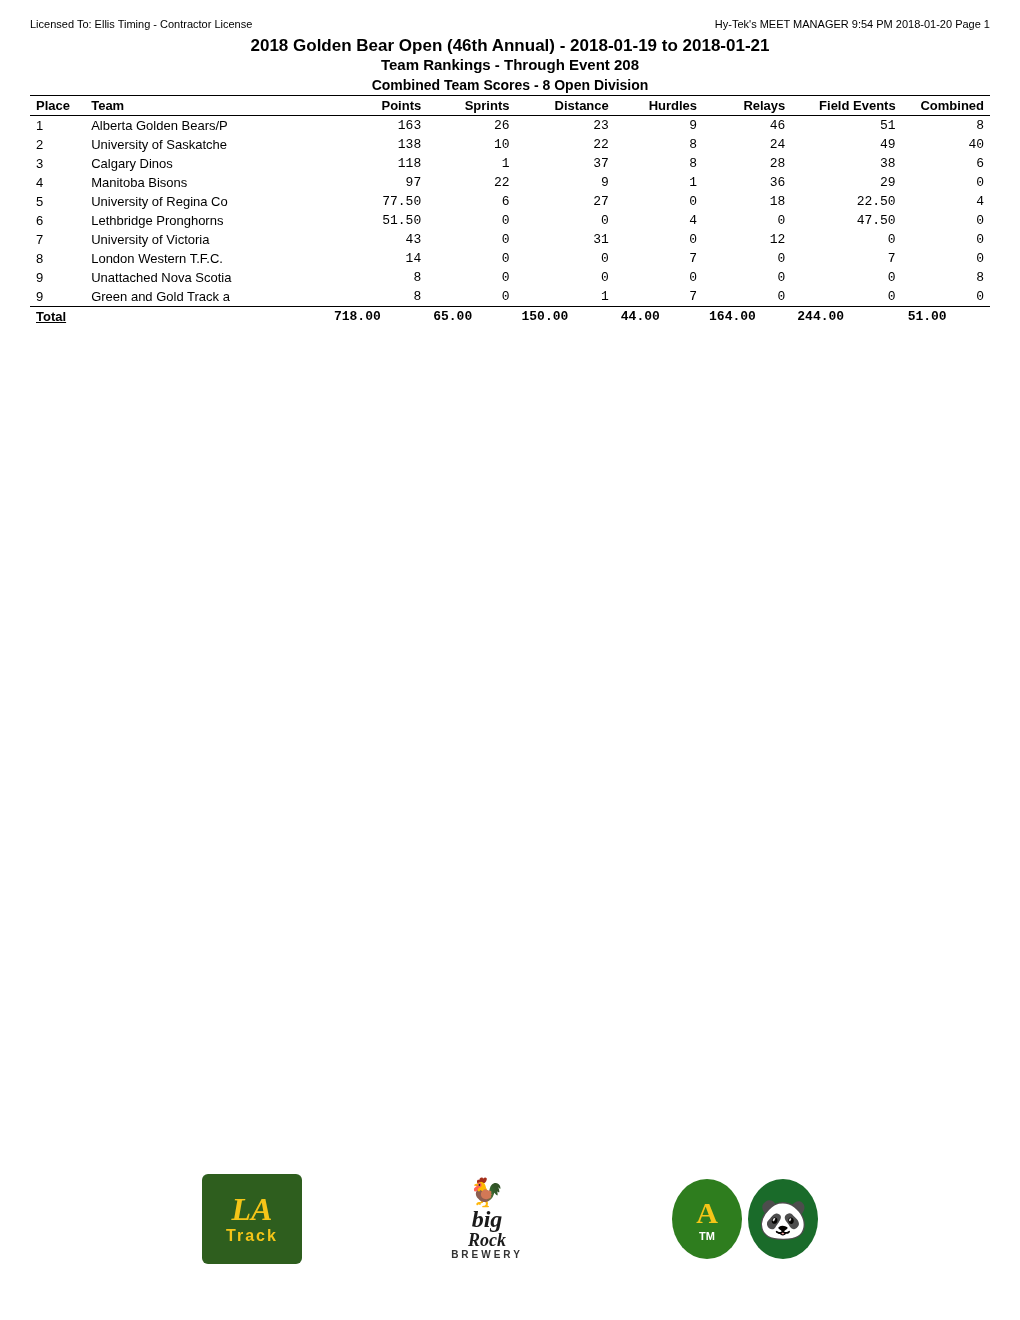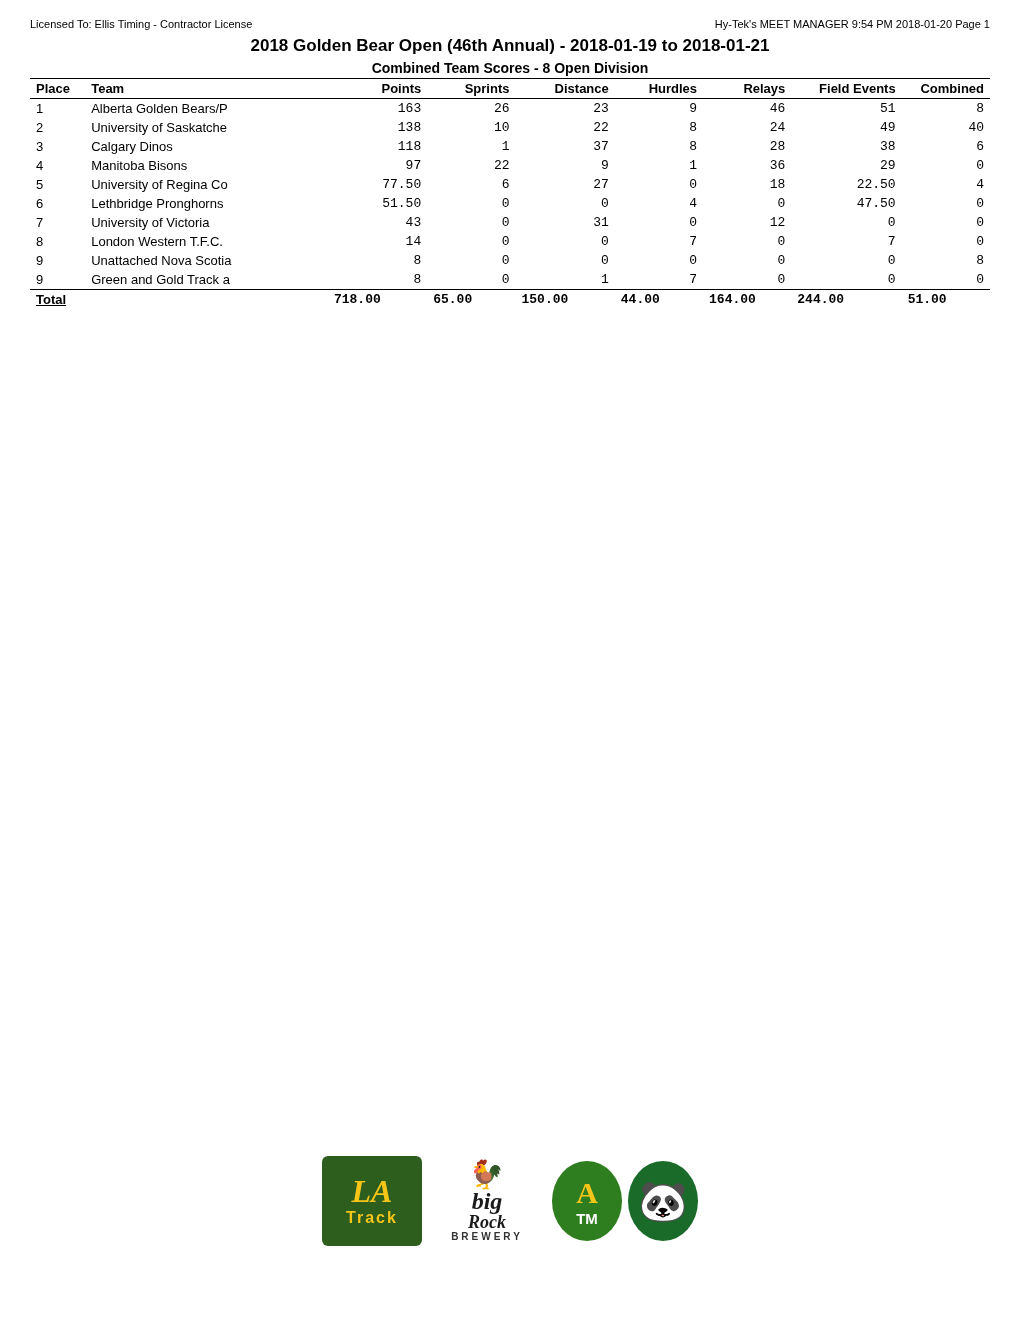--- a/index.html
+++ b/index.html
@@ -79,26 +79,27 @@
       font-size: 13px;
       padding: 2px 6px;
     }
     .total-row td:first-child {
       text-align: left;
       font-family: Arial, sans-serif;
       text-decoration: underline;
     }
     .logos-section {
       position: absolute;
-      bottom: 74px;
+      bottom: 56px;
       left: 0;
       right: 0;
       display: flex;
       justify-content: center;
       align-items: center;
+      gap: 120px;
     }
     .logo-la {
       width: 100px;
       height: 90px;
       display: flex;
       flex-direction: column;
       align-items: center;
       justify-content: center;
       background: #2e5e1e;
       border-radius: 6px;
@@ -203,20 +204,21 @@
 
 <div class="page">
 
   <div class="header-line">
     <span>Licensed To:  Ellis Timing - Contractor License</span>
     <span>Hy-Tek's MEET MANAGER  9:54 PM  2018-01-20  Page 1</span>
   </div>
 
   <div class="title-section">
     <div class="main-title">2018 Golden Bear Open (46th Annual) - 2018-01-19 to 2018-01-21</div>
+    <div class="sub-title2">Team Rankings - Through Event 208</div>
   </div>
 
   <div class="division-title">Combined Team Scores -  8 Open Division</div>
 
   <table>
     <thead>
       <tr>
         <th class="place-col">Place</th>
         <th class="team-col">Team</th>
         <th class="points-col num">Points</th>
@@ -364,20 +366,20 @@
     <div class="logo-bigrock">
       <span class="rooster">🐓</span>
       <span class="big-text" style="font-style:italic; font-weight:900; font-size:24px; font-family:Georgia,serif; color:#1a1a1a;">big</span>
       <span class="rock-text" style="font-weight:900; font-size:18px; font-family:Georgia,serif; color:#1a1a1a;">Rock</span>
       <span class="brewery-text">BREWERY</span>
     </div>
 
     <div class="logo-alberta">
       <div class="logo-bear">
         <span class="bear-letter" style="font-size:30px; font-weight:900; color:#f5c518; font-family:Georgia,serif;">A</span>
-        <span style="font-size:15px; color:#fff; font-weight:bold;">TM</span>
+        <span style="font-size:11px; color:#fff; font-weight:bold;">TM</span>
       </div>
       <div class="logo-panda">
         <span class="panda-emoji" style="font-size:40px;">🐼</span>
       </div>
     </div>
   </div>
 </div>
 
 </body></html>

